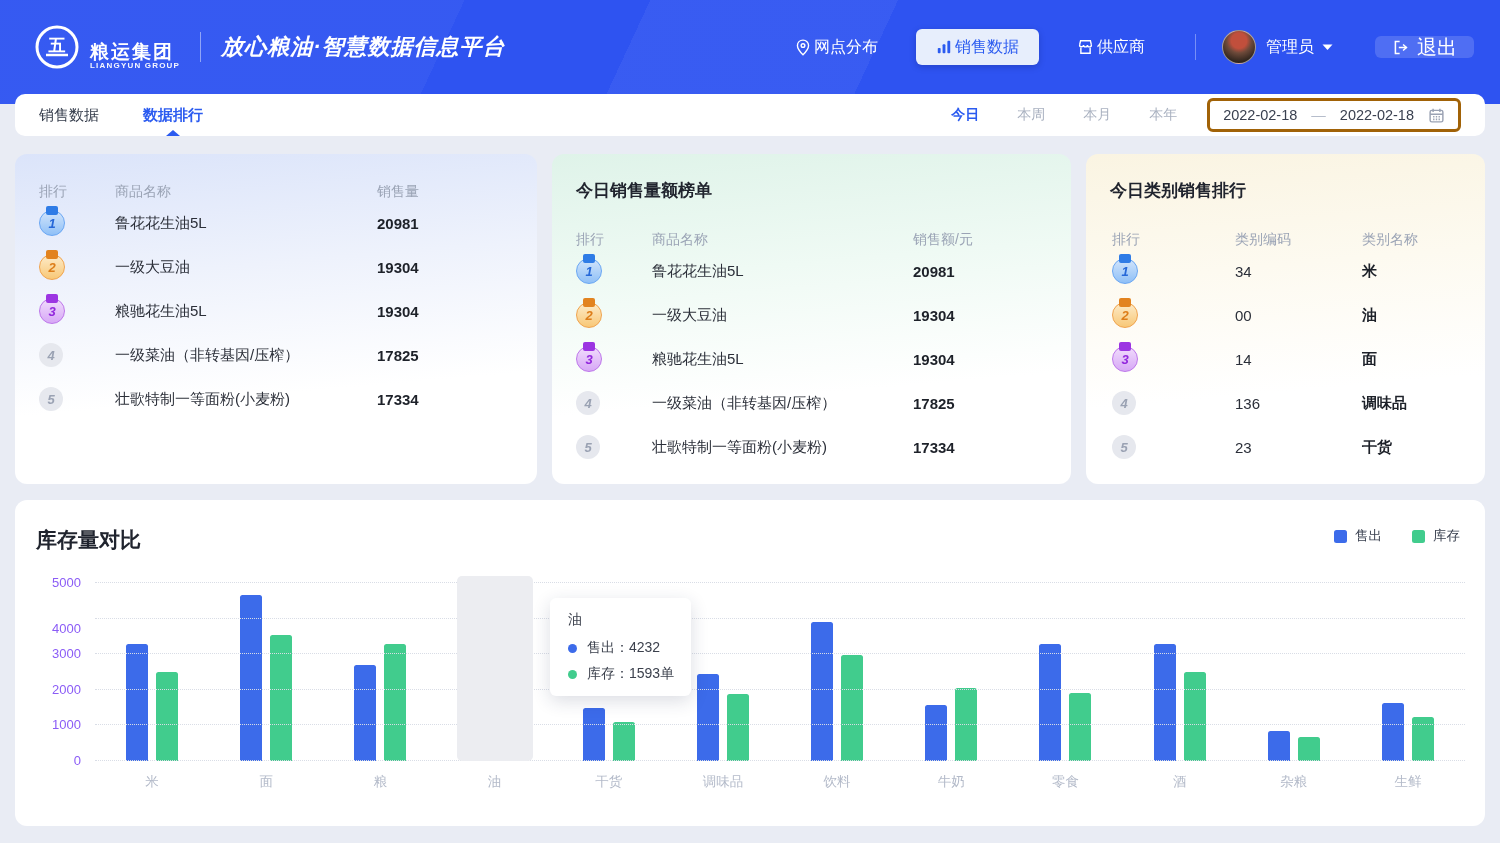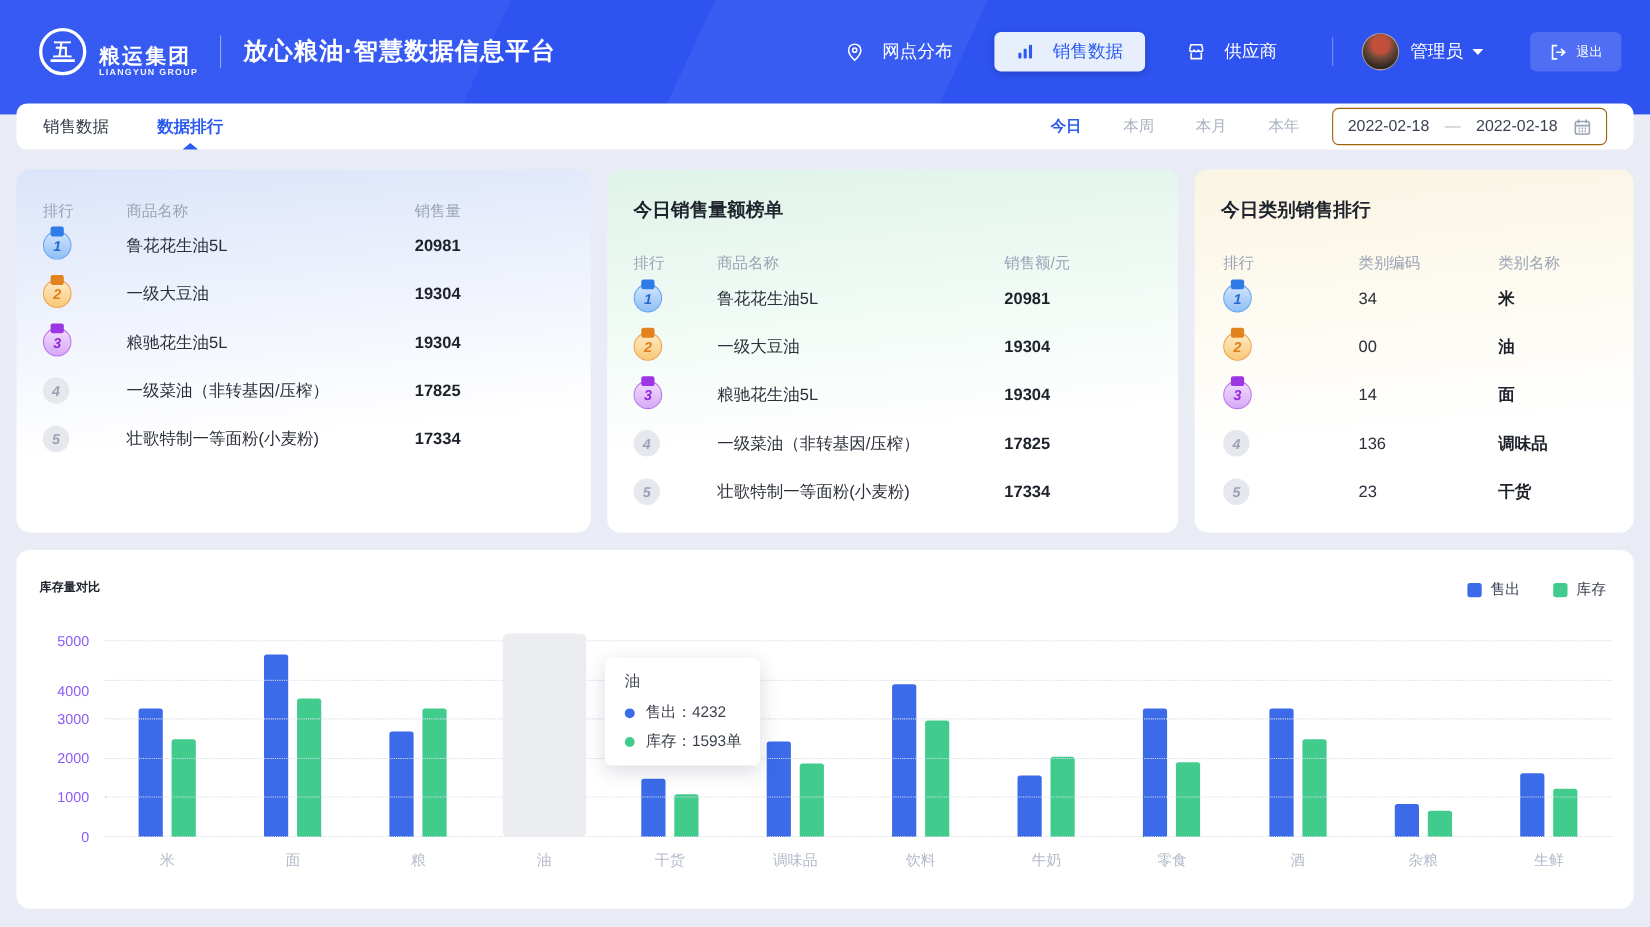--- a/index.html
+++ b/index.html
@@ -12,42 +12,42 @@
       linear-gradient(115deg, rgba(255,255,255,0) 42%, rgba(255,255,255,.05) 42%, rgba(255,255,255,.05) 58%, rgba(255,255,255,0) 58%),
       linear-gradient(295deg, rgba(255,255,255,0) 70%, rgba(255,255,255,.04) 70%),
       #2e53f1;
     display:flex; align-items:center; padding:0 26px 10px 34px; color:#fff;
   }
   .logo-badge{ width:46px; height:46px; flex:0 0 aupx; }
   .brand-text{ margin-left:10px; line-height:1.05;margin-top:19px; }
   .brand-cn{ font-size:19px; font-weight:700; letter-spacing:2px; }
   .brand-en{ font-size:8px; letter-spacing:1.2px; font-weight:700; opacity:.95; }
   .brand-divider{ width:1px; height:30px; background:rgba(255,255,255,.45); margin:0 20px; }
-  .app-title{ font-size:22px; font-weight:700; letter-spacing:1px; }
+  .app-title{ font-size:22px; font-weight:700; letter-spacing:1px;font-style:italic; }
   .top-nav{ margin-left:auto; display:flex; align-items:center; }
-  .nav-item{ display:flex; align-items:center; gap:17px; padding:0 20px; height:36px; font-size:16px; color:#fff; cursor:pointer; border-radius:6px; }
+  .nav-item{ display:flex; align-items:center; gap:3px; padding:0 20px; height:36px; font-size:16px; color:#fff; cursor:pointer; border-radius:6px; }
   .nav-item .icon{ display:flex; }
   .nav-item.active{ background:#e7eefc; color:#2b5bf0; margin:0 18px; box-shadow:0 2px 6px rgba(10,25,90,.25); }
   .user-divider{ width:1px; height:26px; background:rgba(255,255,255,.35); margin:0 26px 0 30px; }
   .avatar{ width:34px; height:34px; border-radius:50%; background:radial-gradient(circle at 50% 30%, #c14f3c 0 28%, #6e4a3a 45%, #32271f 75%, #1f1813); border:1px solid rgba(255,255,255,.5); cursor:pointer; }
   .user-name{ display:flex; align-items:center; gap:8px; margin-left:10px; font-size:16px; cursor:pointer; }
-  .logout-btn{ margin-left:42px; height:36px; display:flex; align-items:center; gap:8px; background:rgba(255,255,255,.16); border-radius:6px; padding:0 17px; font-size:12px; cursor:pointer;text-align:center; }
+  .logout-btn{ margin-left:42px; height:22px; display:flex; align-items:center; gap:8px; background:rgba(255,255,255,.16); border-radius:6px; padding:0 17px; font-size:20px; cursor:pointer;text-align:center; }
 
   
   .toolbar{ position:relative; z-index:2; margin:-10px 15px 0; height:42px; background:#fff; border-radius:10px;
     display:flex; align-items:center; padding:0 24px; }
   .tabs{ display:flex; gap:44px; height:100%; }
   .tab{ position:relative; display:flex; align-items:center; font-size:15px; color:#333b4a; cursor:pointer; }
   .tab.active{ color:#2b5bf0; font-weight:700; }
   .tab.active::after{ content:""; position:absolute; bottom:0; left:50%; transform:translateX(-50%);
     border-left:7px solid transparent; border-right:7px solid transparent; border-bottom:6px solid #2b5bf0; }
   .periods{ margin-left:auto; display:flex; gap:38px; }
   .period{ font-size:14px; color:#a9b1c0; cursor:pointer; }
   .period.active{ color:#2b5bf0; font-weight:700; }
-  .date-box{ margin-left:30px; height:34px; border:1px solid #a16207; border-radius:6px; display:flex; align-items:center; gap:14px; padding:0 13px; font-size:14.5px; color:#3a4150; cursor:pointer; }
+  .date-box{ margin-left:30px; height:34px; border:3px solid #a16207; border-radius:6px; display:flex; align-items:center; gap:14px; padding:0 13px; font-size:14.5px; color:#3a4150; cursor:pointer; }
   .date-sep{ color:#b6bdcb; }
   .cal-icon{ display:flex; color:#9aa2b3; }
 
   
   .cards-row{ display:flex; gap:15px; margin:18px 15px 0; height:330px; }
   .card{ border-radius:12px; background:#fff; overflow:hidden; }
   .card.theme-blue{ background:linear-gradient(175deg, #dbe4fa 0%, #eef2fc 35%, #ffffff 70%); width:522px; }
   .card.theme-green{ background:linear-gradient(175deg, #dff3e9 0%, #effaf4 35%, #ffffff 70%); width:519px; }
   .card.theme-cream{ background:linear-gradient(175deg, #faf4e2 0%, #fdfaf0 35%, #ffffff 70%); flex:1; }
   .card-title{ font-size:17px; font-weight:700; color:#20242e; margin:25px 0 0 24px; }
@@ -66,21 +66,21 @@
   .medal.m1::before{ background:#2f7ce6; }
   .medal.m2{ background:linear-gradient(180deg,#fdecca,#f8c877); border:1.5px solid #f0a34d; color:#dd7e1a; }
   .medal.m2::before{ background:#e2831f; }
   .medal.m3{ background:linear-gradient(180deg,#f1ddfc,#d7a8f6); border:1.5px solid #bd76ea; color:#9328dd; }
   .medal.m3::before{ background:#9c35e2; }
   .medal.plain{ width:24px; height:24px; background:#e6e8ee; color:#9aa2b3; }
   .medal.plain::before{ display:none; }
 
   
   .chart-card{ position:relative; margin:16px 15px 0; height:326px; background:#fff; border-radius:12px; }
-  .chart-title{ position:absolute; top:26px; left:21px; font-size:11px; font-weight:700; color:#20242e; }
+  .chart-title{ position:absolute; top:26px; left:21px; font-size:21px; font-weight:700; color:#20242e; }
   .legend{ position:absolute; top:27px; right:25px; display:flex; gap:30px; }
   .legend-item{ display:flex; align-items:center; gap:8px; font-size:13.5px; color:#3a4150; cursor:pointer; }
   .swatch{ width:13px; height:13px; border-radius:2.5px; }
   .plot{ position:absolute; left:80px; top:83px; width:1370px; height:178px; }
   .gridline{ position:absolute; left:0; width:100%; border-top:1px dotted #d9dde6; }
   .ylabel{ position:absolute; left:-62px; width:48px; text-align:right; font-size:13px; color:#8b5cf6; height:16px; line-height:16px; }
   .groups{ position:absolute; inset:0; display:flex; }
   .group{ position:relative; flex:1; }
   .bars{ position:absolute; bottom:0; left:0; width:100%; display:flex; align-items:flex-end; justify-content:center; gap:8px; }
   .bar{ width:22px; border-radius:2.5px 2.5px 0 0; cursor:pointer; }

